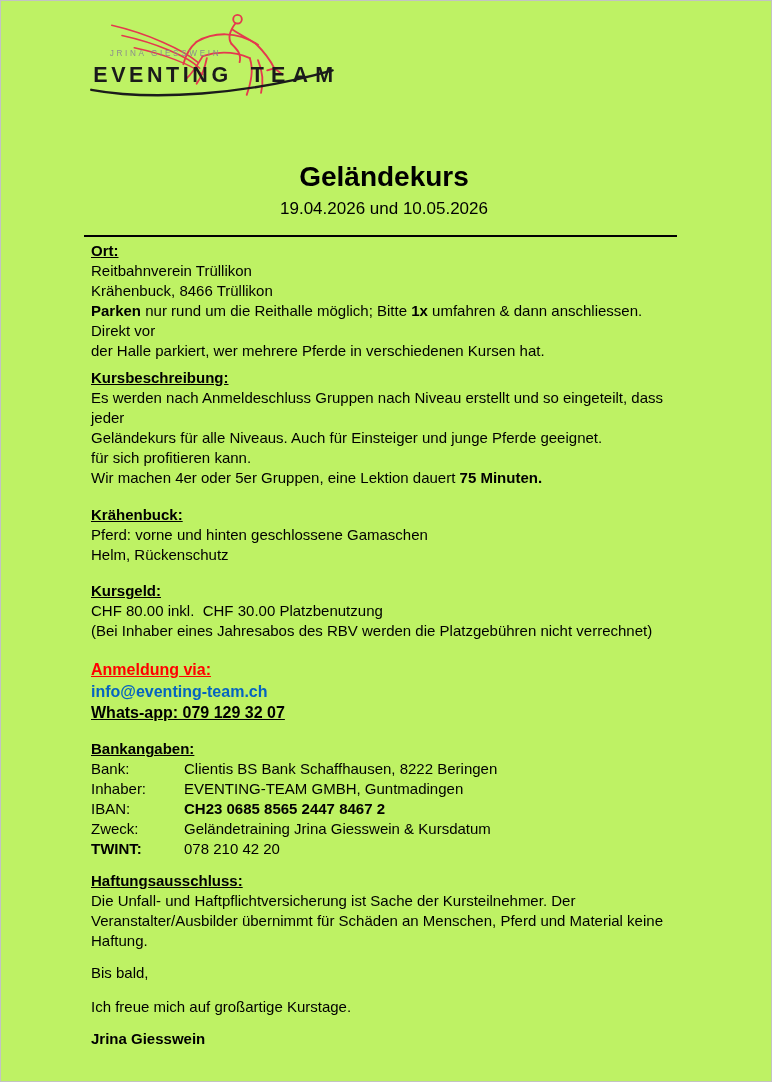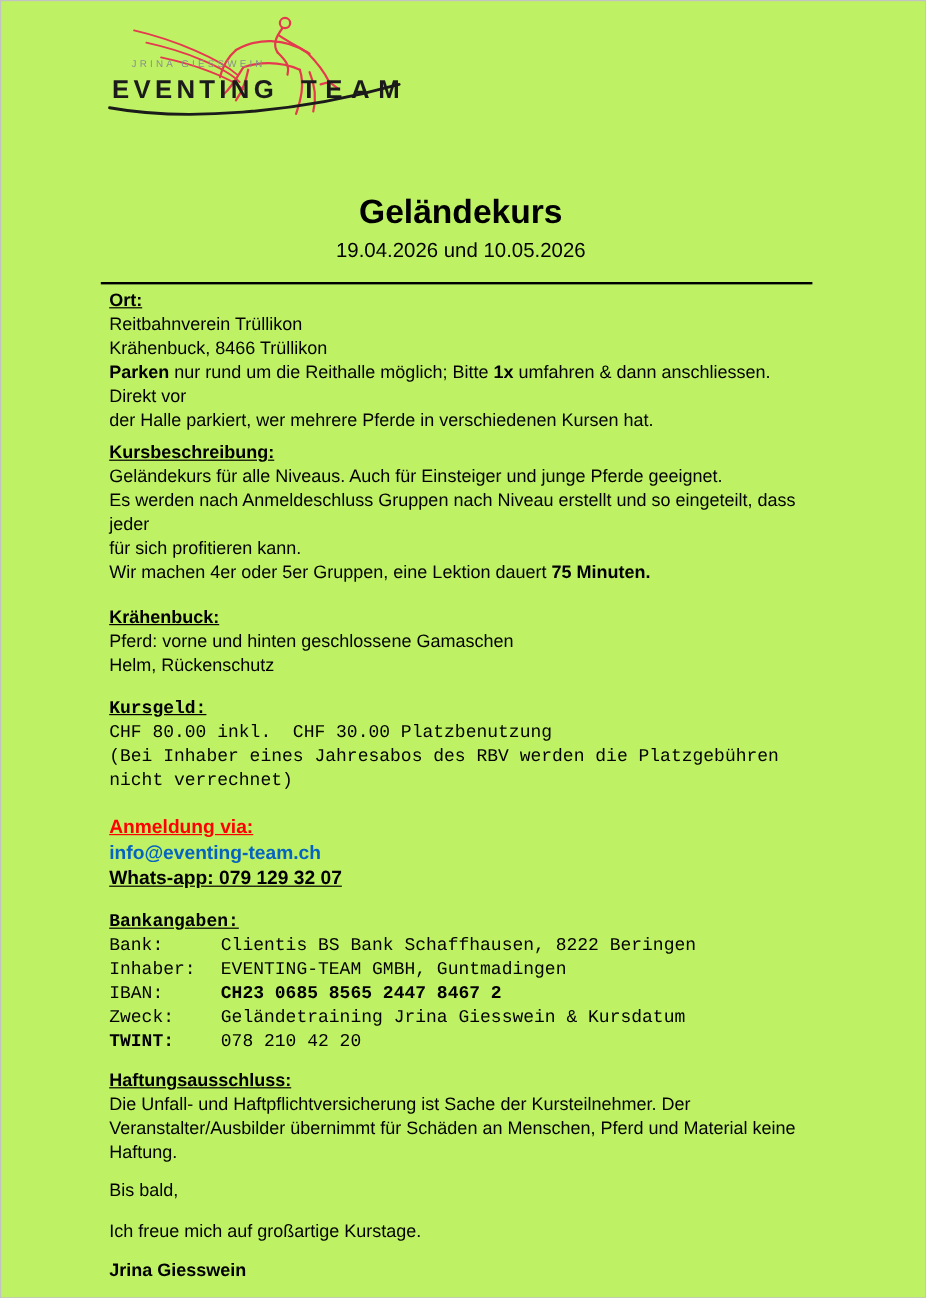--- a/index.html
+++ b/index.html
@@ -24,21 +24,21 @@
   .h{font-weight:bold;text-decoration:underline;}
   .b{font-weight:bold;}
   .pre{white-space:pre-wrap;}
   .red{color:#ff0000;}
   .anm-h{font-size:16px;line-height:22px;font-weight:bold;text-decoration:underline;color:#ff0000;}
   .link{font-size:16px;line-height:21px;font-weight:bold;color:#0563c1;cursor:pointer;}
   .wapp{font-size:16px;line-height:21px;font-weight:bold;text-decoration:underline;}
   .bankrow{display:grid;grid-template-columns:93px 1fr;}
   
   .mt4{margin-top:4px;} .mt7{margin-top:7px;} .mt12{margin-top:12px;}
-  .mt14{margin-top:14px;} .mt16{margin-top:16px;font-family:Liberation Mono, monospace;} .mt17{margin-top:17px;} .mt18{margin-top:18px;}
+  .mt14{margin-top:14px;} .mt16{margin-top:16px;} .mt17{margin-top:17px;} .mt18{margin-top:18px;}
 </style>
 </head>
 <body>
 
 <div class="page">
 
   <svg class="logo" viewBox="0 0 240 88">
     <g stroke="#e5394e" stroke-width="1.5" fill="none" stroke-linecap="round">
       <path d="M20,16 C55,24 90,40 104,52"></path>
       <path d="M30,26 C62,33 94,46 106,58"></path>
@@ -74,22 +74,22 @@
     <div class="sec mt4">
       <div class="h">Ort:</div>
       <div>Reitbahnverein Trüllikon</div>
       <div>Krähenbuck, 8466 Trüllikon</div>
       <div><span class="b">Parken</span><span class="pre"> nur rund um die Reithalle möglich; Bitte </span><span class="b">1x</span><span class="pre"> umfahren &amp; dann anschliessen. Direkt vor</span></div>
       <div>der Halle parkiert, wer mehrere Pferde in verschiedenen Kursen hat.</div>
     </div>
 
     <div class="sec mt7">
       <div class="h">Kursbeschreibung:</div>
+      <div>Es werden nach Anmeldeschluss Gruppen nach Niveau erstellt und so eingeteilt, dass jeder</div>
       <div>Geländekurs für alle Niveaus. Auch für Einsteiger und junge Pferde geeignet.</div>
-      <div>Es werden nach Anmeldeschluss Gruppen nach Niveau erstellt und so eingeteilt, dass jeder</div>
       <div>für sich profitieren kann.</div>
       <div><span class="pre">Wir machen 4er oder 5er Gruppen, eine Lektion dauert </span><span class="b">75 Minuten.</span></div>
     </div>
 
     <div class="sec mt17">
       <div class="h">Krähenbuck:</div>
       <div>Pferd: vorne und hinten geschlossene Gamaschen</div>
       <div>Helm, Rückenschutz</div>
     </div>
 

